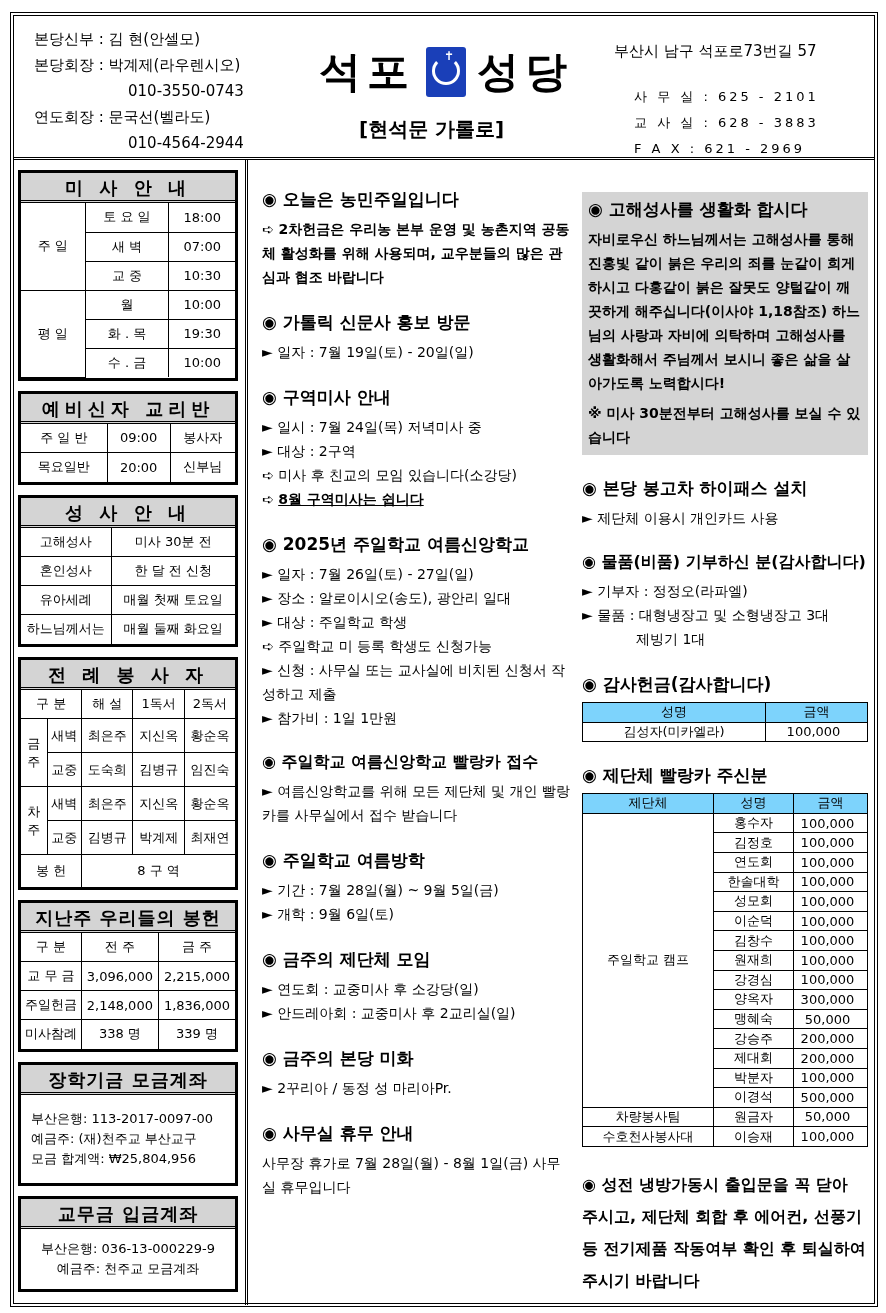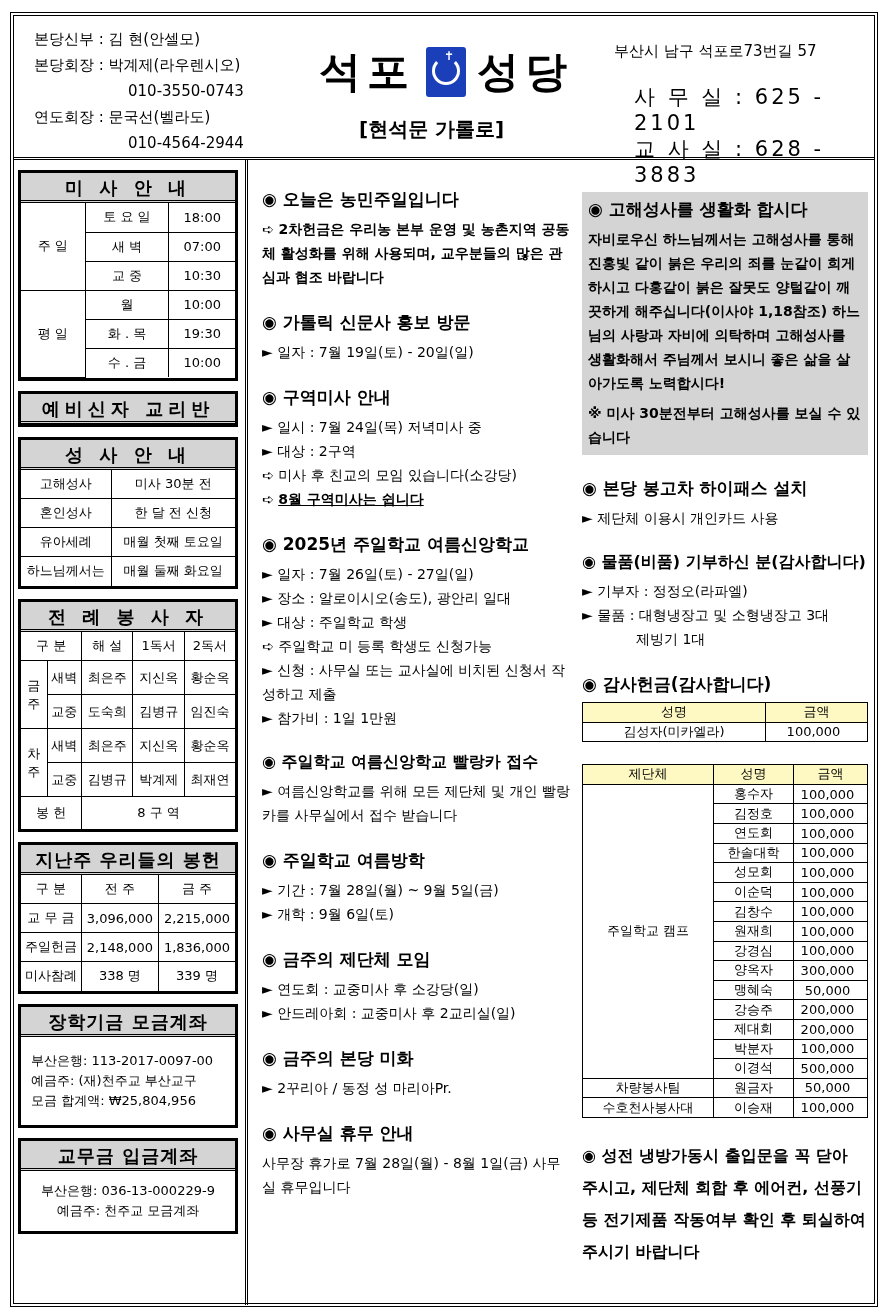--- a/index.html
+++ b/index.html
@@ -8,42 +8,42 @@
 .header{position:absolute;left:0;top:0;width:860px;height:144px;border-bottom:3px double #000}
 .hleft{position:absolute;left:20px;top:10px;font-size:15px;line-height:26px}
 .hleft .ph{padding-left:94px}
 .title{position:absolute;left:305px;top:28px;font-size:42px;font-weight:bold;letter-spacing:6px;display:flex;align-items:center;gap:11px}
 .logo{width:40px;height:50px;background:#1a3fb8;border-radius:3px;position:relative}
 .logo .ring{position:absolute;left:6px;top:10px;width:28px;height:28px;border:3px solid #fff;border-radius:50%;border-top-color:transparent}
 .logo .cross{position:absolute;right:6px;top:3px;color:#fff;font-size:12px;line-height:12px}
 .subtitle{position:absolute;left:345px;top:100px;font-size:20px;font-weight:bold}
 .hright{position:absolute;left:600px;top:26px;font-size:15px}
 .hright .addr{margin-bottom:23px}
-.hright .row{font-size:21px;letter-spacing:3px;line-height:26px;padding-left:20px}
+.hright .row{font-size:13px;letter-spacing:3px;line-height:26px;padding-left:20px}
 .divider-v{position:absolute;left:231px;top:144px;width:3px;height:1145px;border-left:3px double #000}
 .leftcol{position:absolute;left:4px;top:154px;width:220px}
 .box{border:3px solid #000;margin-bottom:10px}
 .box h3{background:#d4d4d4;text-align:center;font-size:18px;font-weight:bold;letter-spacing:5px;height:30px;line-height:30px;border-bottom:3px double #000}
 table{border-collapse:collapse;width:100%}
 td,th{border:1px solid #000;text-align:center;font-size:13px;font-weight:normal;height:29px}
 .box table td{border-left:none;border-top:none}
 .box table tr td:last-child{border-right:none}
 .box table tr:last-child td{border-bottom:none}
 .acct{padding:14px 10px;font-size:13px;line-height:20px}
 .midcol{position:absolute;left:248px;top:172px;width:310px;font-size:14px}
 .rightcol{position:absolute;left:568px;top:176px;width:286px;font-size:14px}
 .sec{margin-bottom:22px}
 .sec h4{font-size:17px;font-weight:bold;margin-bottom:6px}
 .sec p{line-height:24px;font-size:14px}
 .bold{font-weight:bold}
 .ul{text-decoration:underline;font-weight:bold}
 .gray{background:#d4d4d4;padding:6px 4px 6px 6px}
 .gray p{line-height:24px;font-weight:bold;font-size:14px}
 .dt td,.dt th{height:19.6px;font-size:13px;border:1px solid #000}
-.dt th{background:#fef9c3}
+.dt th{background:#7dd3fc}
 .dt .num{padding-right:6px}
 .final{font-size:16px;font-weight:bold;line-height:32px}
 .indent{padding-left:54px}
 </style>
 </head>
 <body>
 
 <div class="frame">
   <div class="header">
     <div class="hleft">
@@ -102,20 +102,34 @@
         <tr>
               <td>수  .  금</td>
               <td>10:00</td>
             </tr>
       </tbody>
         </table>
     </div>
 
     <div class="box">
       <h3>예비신자 교리반</h3>
+      <table>
+        <tbody>
+            <tr>
+              <td>주 일 반</td>
+              <td>09:00</td>
+              <td>봉사자</td>
+            </tr>
+        <tr>
+              <td>목요일반</td>
+              <td>20:00</td>
+              <td>신부님</td>
+            </tr>
+      </tbody>
+        </table>
     </div>
 
     <div class="box">
       <h3>성 사 안 내</h3>
       <table>
         <tbody>
             <tr>
               <td style="width:90px">고해성사</td>
               <td>미사 30분 전</td>
             </tr>
@@ -299,20 +313,21 @@
               <th style="width:102px">금액</th>
             </tr>
         <tr>
               <td>김성자(미카엘라)</td>
               <td class="num">100,000</td>
             </tr>
       </tbody>
         </table>
     </div>
     <div class="sec">
+      <h4>◉ 제단체 빨랑카 주신분</h4>
       <table class="dt">
         <tbody>
             <tr>
               <th>제단체</th>
               <th style="width:80px">성명</th>
               <th style="width:74px">금액</th>
             </tr>
         <tr>
               <td rowspan="15">주일학교 캠프</td>
               <td>홍수자</td>

